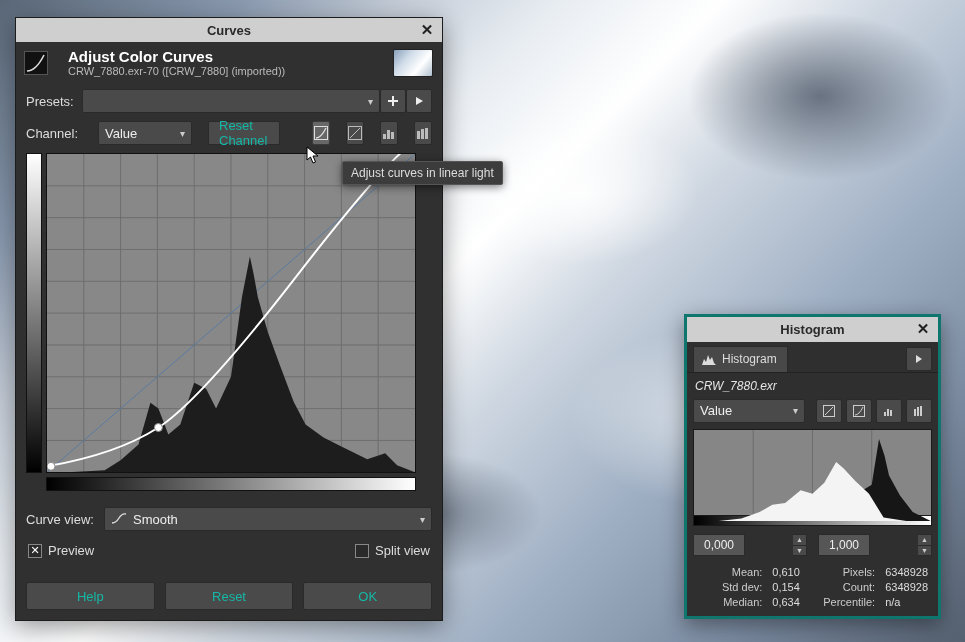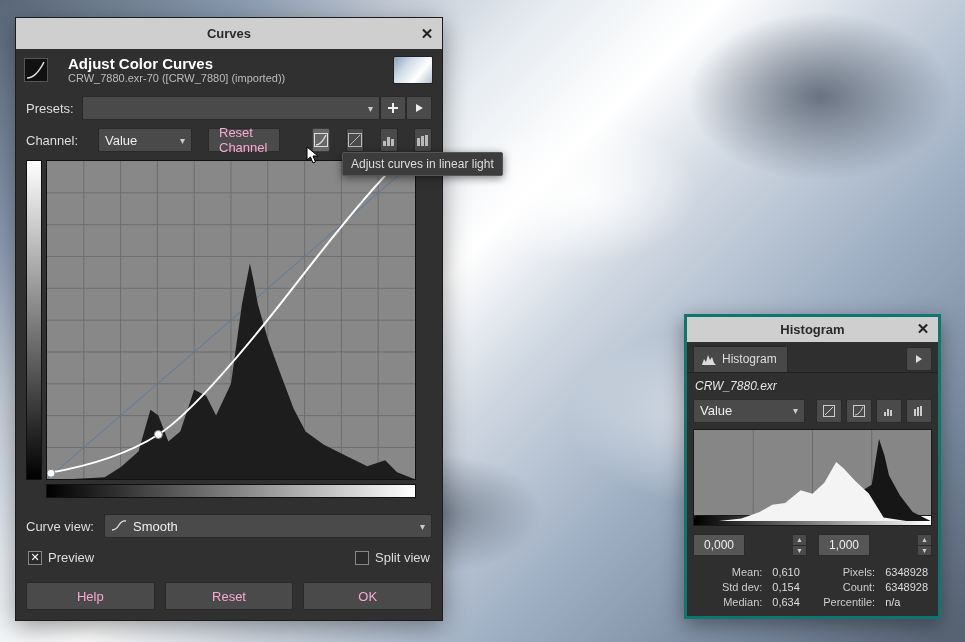--- a/index.html
+++ b/index.html
@@ -29,21 +29,21 @@
   .dlg {
     position: absolute;
     top: 17px; left: 15px;
     width: 428px; height: 604px;
     background: #303030;
     border: 1px solid #1c1c1c;
     box-shadow: 0 6px 24px rgba(0,0,0,0.4);
     display: flex; flex-direction: column;
   }
   .titlebar {
-    height: 31px;
+    height: 24px;
     background: #cfcfcf;
     color: #2a2a2a;
     display: flex; align-items: center; justify-content: center;
     font-weight: 600;
     position: relative;
   }
   .titlebar .close {
     position: absolute; right: 6px; top: 50%; transform: translateY(-50%);
     width: 18px; height: 18px;
     display:flex; align-items:center; justify-content:center;
@@ -70,21 +70,21 @@
 
   .combo {
     background:#4a4a4a; border:1px solid #2a2a2a; height:24px;
     display:flex; align-items:center; padding:0 6px; color:#eee;
     border-radius:2px; flex:1; cursor:pointer; position:relative;
   }
   .combo .chev { margin-left:auto; font-size:10px; color:#ccc; }
   .btn {
     background:#4a4a4a; border:1px solid #2a2a2a; height:24px;
     display:flex; align-items:center; justify-content:center;
-    padding:0 10px; color:#f9a8d4; border-radius:2px; cursor:pointer;
+    padding:0 10px; color:#14b8a6; border-radius:2px; cursor:pointer;
     font-size:13px;
   }
   .btn.sq { width:26px; padding:0; }
   .btn.sq svg { display:block; }
   .btn.toggled { background:#676767; border-color:#3a3a3a; }
 
   .row.presets { gap:0; }
   .row.presets .combo { flex:1; }
   .row.channel { gap:16px; }
   .row.channel .combo { width:94px; flex:0 0 auto; }
@@ -127,21 +127,21 @@
 
   .btnbar {
     margin-top:auto;
     padding:10px; display:flex; gap:10px;
   }
   .btnbar .btn { flex:1; height:28px; }
 
   
   .tooltip {
     position:absolute;
-    top: 152px; left: 342px;
+    top: 161px; left: 342px;
     background:#3c3c3c; color:#ddd;
     padding:4px 8px; border:1px solid #555; border-radius:2px;
     font-size:12px; box-shadow:0 2px 8px rgba(0,0,0,0.5);
     white-space:nowrap; z-index:50;
   }
 
   
   .histo {
     position:absolute; top:314px; left:684px;
     width:257px; height:305px;

